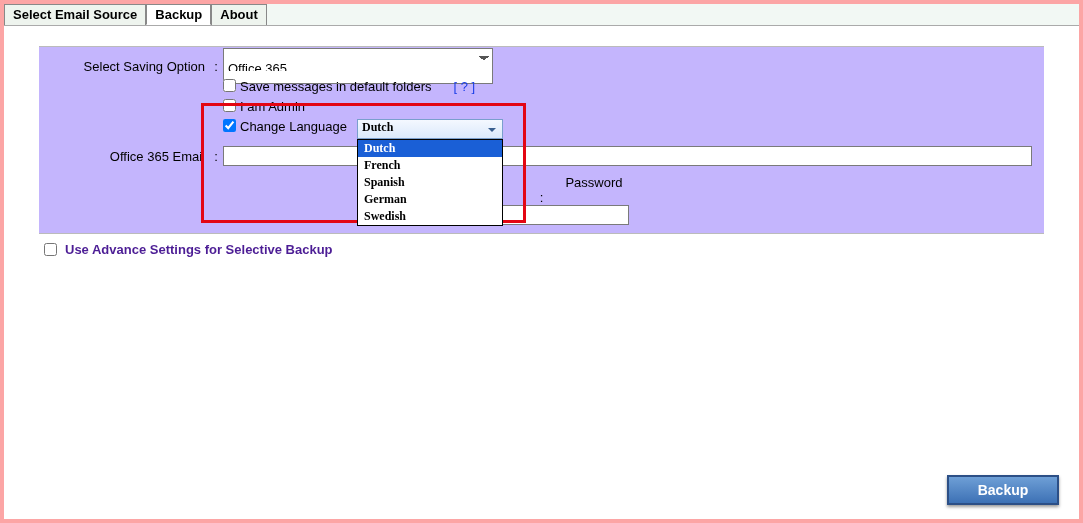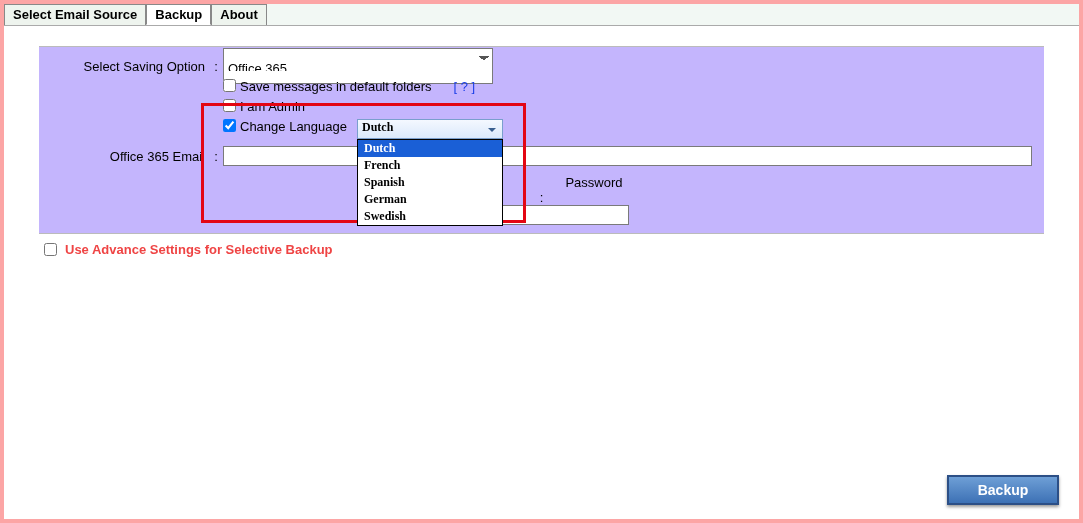--- a/index.html
+++ b/index.html
@@ -158,21 +158,21 @@
     background: #fff;
     font-family: inherit; font-size: 13px;
     padding: 0 4px;
   }
   .adv-row {
     margin: 8px 0 0 40px;
     display: flex;
     align-items: center;
   }
   .adv-label {
-    color: #ef4444;
+    color: #4c1d95;
     font-weight: bold;
     margin-left: 4px;
     cursor: pointer;
   }
   .backup-btn {
     position: absolute;
     right: 20px; bottom: 14px;
     width: 112px; height: 30px;
     border: 2px solid #2c4f86;
     background: linear-gradient(#6e9fd6,#3d71b5);

